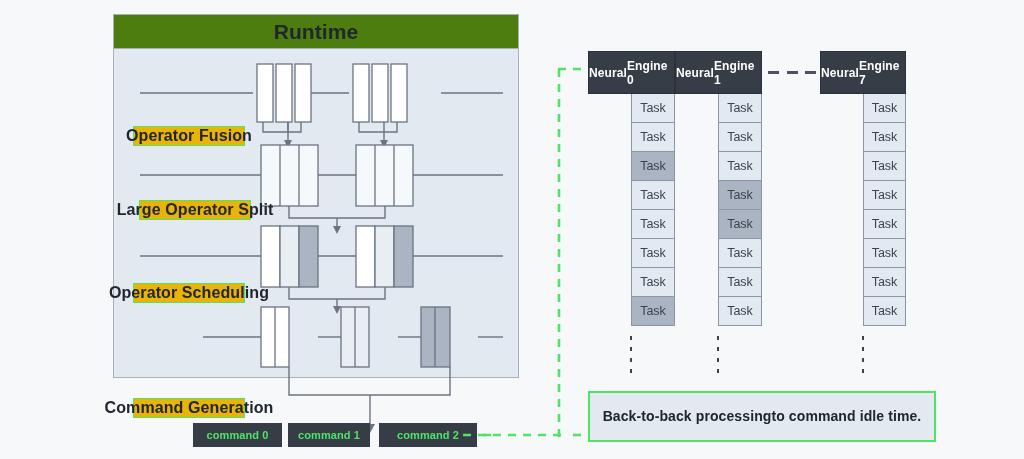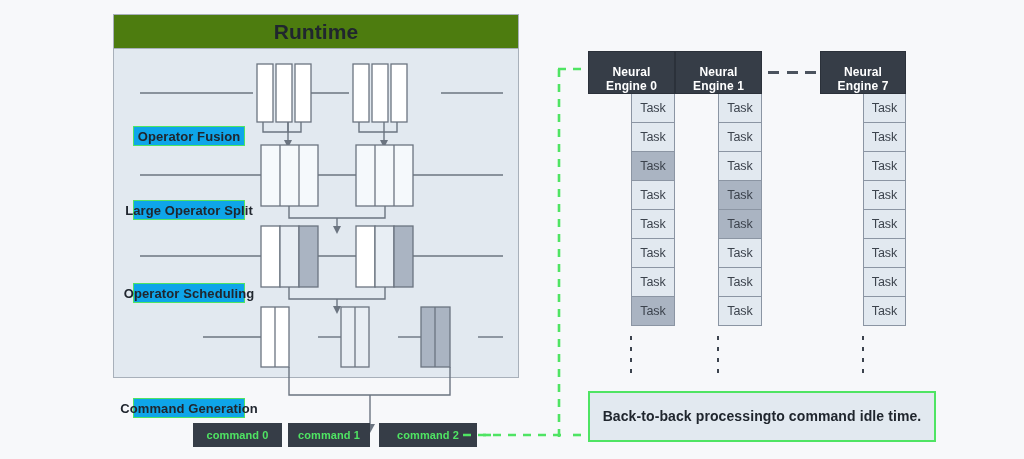--- a/index.html
+++ b/index.html
@@ -32,30 +32,30 @@
     display: flex; align-items: center; justify-content: center;
     font-size: 21px; font-weight: bold; color: #20262e;
     letter-spacing: .1px;
   }
 
   
   .stage-badge {
     position: absolute;
     box-sizing: border-box;
     border: 1.5px solid #4fe463;
-    background: #0ea5e9;
-    font-size: 13px;
+    background: #eab308;
+    font-size: 16px;
     font-weight: bold;
     color: #20262e;
     display: flex; align-items: center; justify-content: center;
     letter-spacing: .1px;
     white-space: nowrap;
   }
   #badge-fusion     { left: 133px; top: 126px; width: 112px; height: 20px; }
-  #badge-split      { left: 133px; top: 200px; width: 112px; height: 20px; }
+  #badge-split      { left: 139px; top: 200px; width: 112px; height: 20px; }
   #badge-scheduling { left: 133px; top: 283px; width: 112px; height: 20px; }
   #badge-command    { left: 133px; top: 398px; width: 112px; height: 20px; }
 
   
   #graph-svg {
     position: absolute;
     left: 113px; top: 14px;
     width: 406px; height: 420px;
     overflow: visible;
   }
@@ -94,22 +94,22 @@
 
   .engine-head {
     height: 43px;
     background: #363d47;
     border: 1px solid #2b313a;
     box-sizing: border-box;
     color: #ffffff;
     font-size: 12px;
     font-weight: bold;
     line-height: 14px;
-    display: flex; flex-direction: column;
-    align-items: center; justify-content: flex-end;
+    display: flex; flex-direction: row;
+    align-items: center; justify-content: center;
     letter-spacing: .1px;
   }
   .task-cell {
     height: 29px;
     box-sizing: border-box;
     border: 1px solid #8b95a3;
     border-top: none;
     background: #e2e9f0;
     color: #3c434d;
     font-size: 12.5px;

